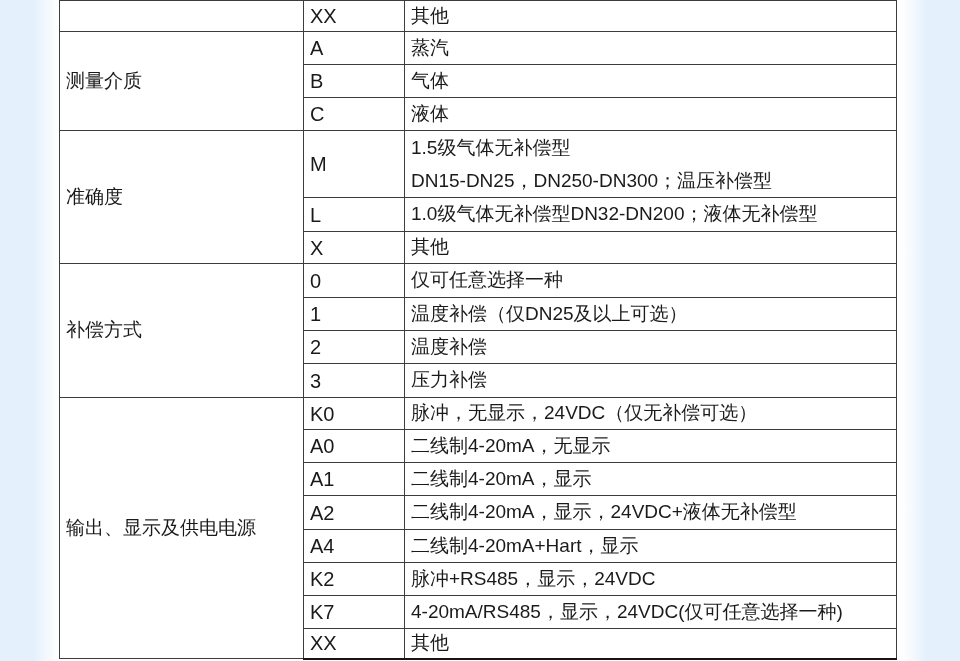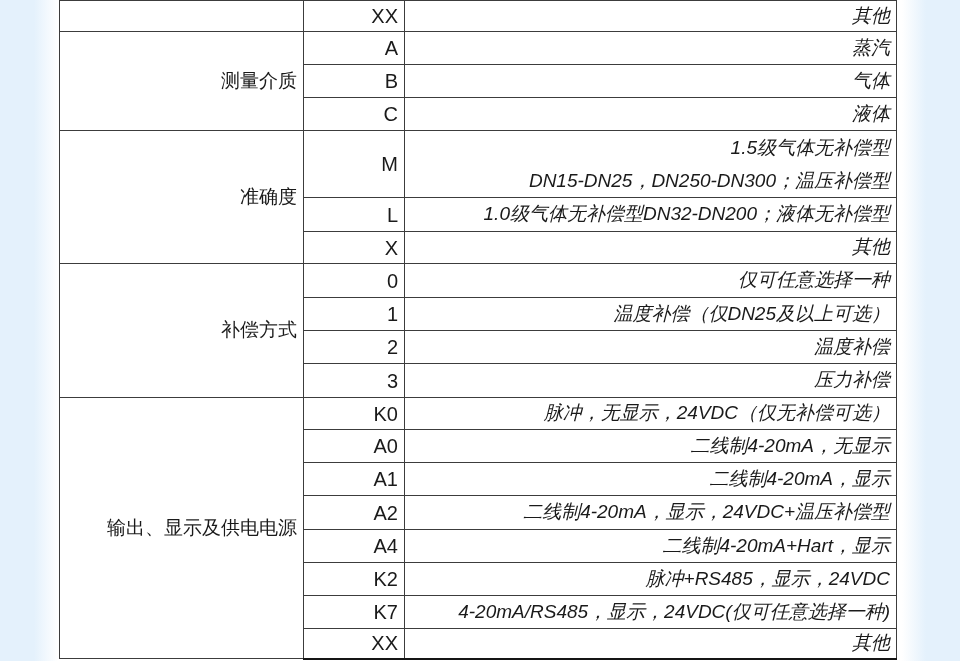--- a/index.html
+++ b/index.html
@@ -35,31 +35,31 @@
     left: 59px;
     top: 0;
     border-collapse: collapse;
     table-layout: fixed;
     font-size: 19px;
     line-height: 1.2;
   }
   table.spec td {
     border: 1px solid #3c3c3c;
     padding: 0 6px;
-    text-align: right;
+    text-align: left;
     vertical-align: middle;
     overflow: hidden;
     white-space: nowrap;
   }
   .col-cat  { width: 244px; }
   .col-code { width: 101px; }
   .col-desc { width: 492px; }
   
   td.cat   { border-left: 2px solid #151515; }
-  td.desc  { border-right: 2px solid #4a4a4a; font-style: italic; }
+  td.desc  { border-right: 2px solid #4a4a4a; }
   tr.last td { border-bottom: 2px solid #151515; }
   
   td.cat-cont { border-top: none; }
   td.code { font-size: 20px; }
   
   td.code-top {
     vertical-align: top;
     line-height: 33px;
   }
   td.desc-multiline {
@@ -151,21 +151,21 @@
     <tr class="h33">
       <td class="code">A0</td>
       <td class="desc">二线制4-20mA，无显示</td>
     </tr>
     <tr class="h33">
       <td class="code">A1</td>
       <td class="desc">二线制4-20mA，显示</td>
     </tr>
     <tr class="h34">
       <td class="code">A2</td>
-      <td class="desc">二线制4-20mA，显示，24VDC+温压补偿型</td>
+      <td class="desc">二线制4-20mA，显示，24VDC+液体无补偿型</td>
     </tr>
     <tr class="h33">
       <td class="code">A4</td>
       <td class="desc">二线制4-20mA+Hart，显示</td>
     </tr>
     <tr class="h33">
       <td class="code">K2</td>
       <td class="desc">脉冲+RS485，显示，24VDC</td>
     </tr>
     <tr class="h33">

